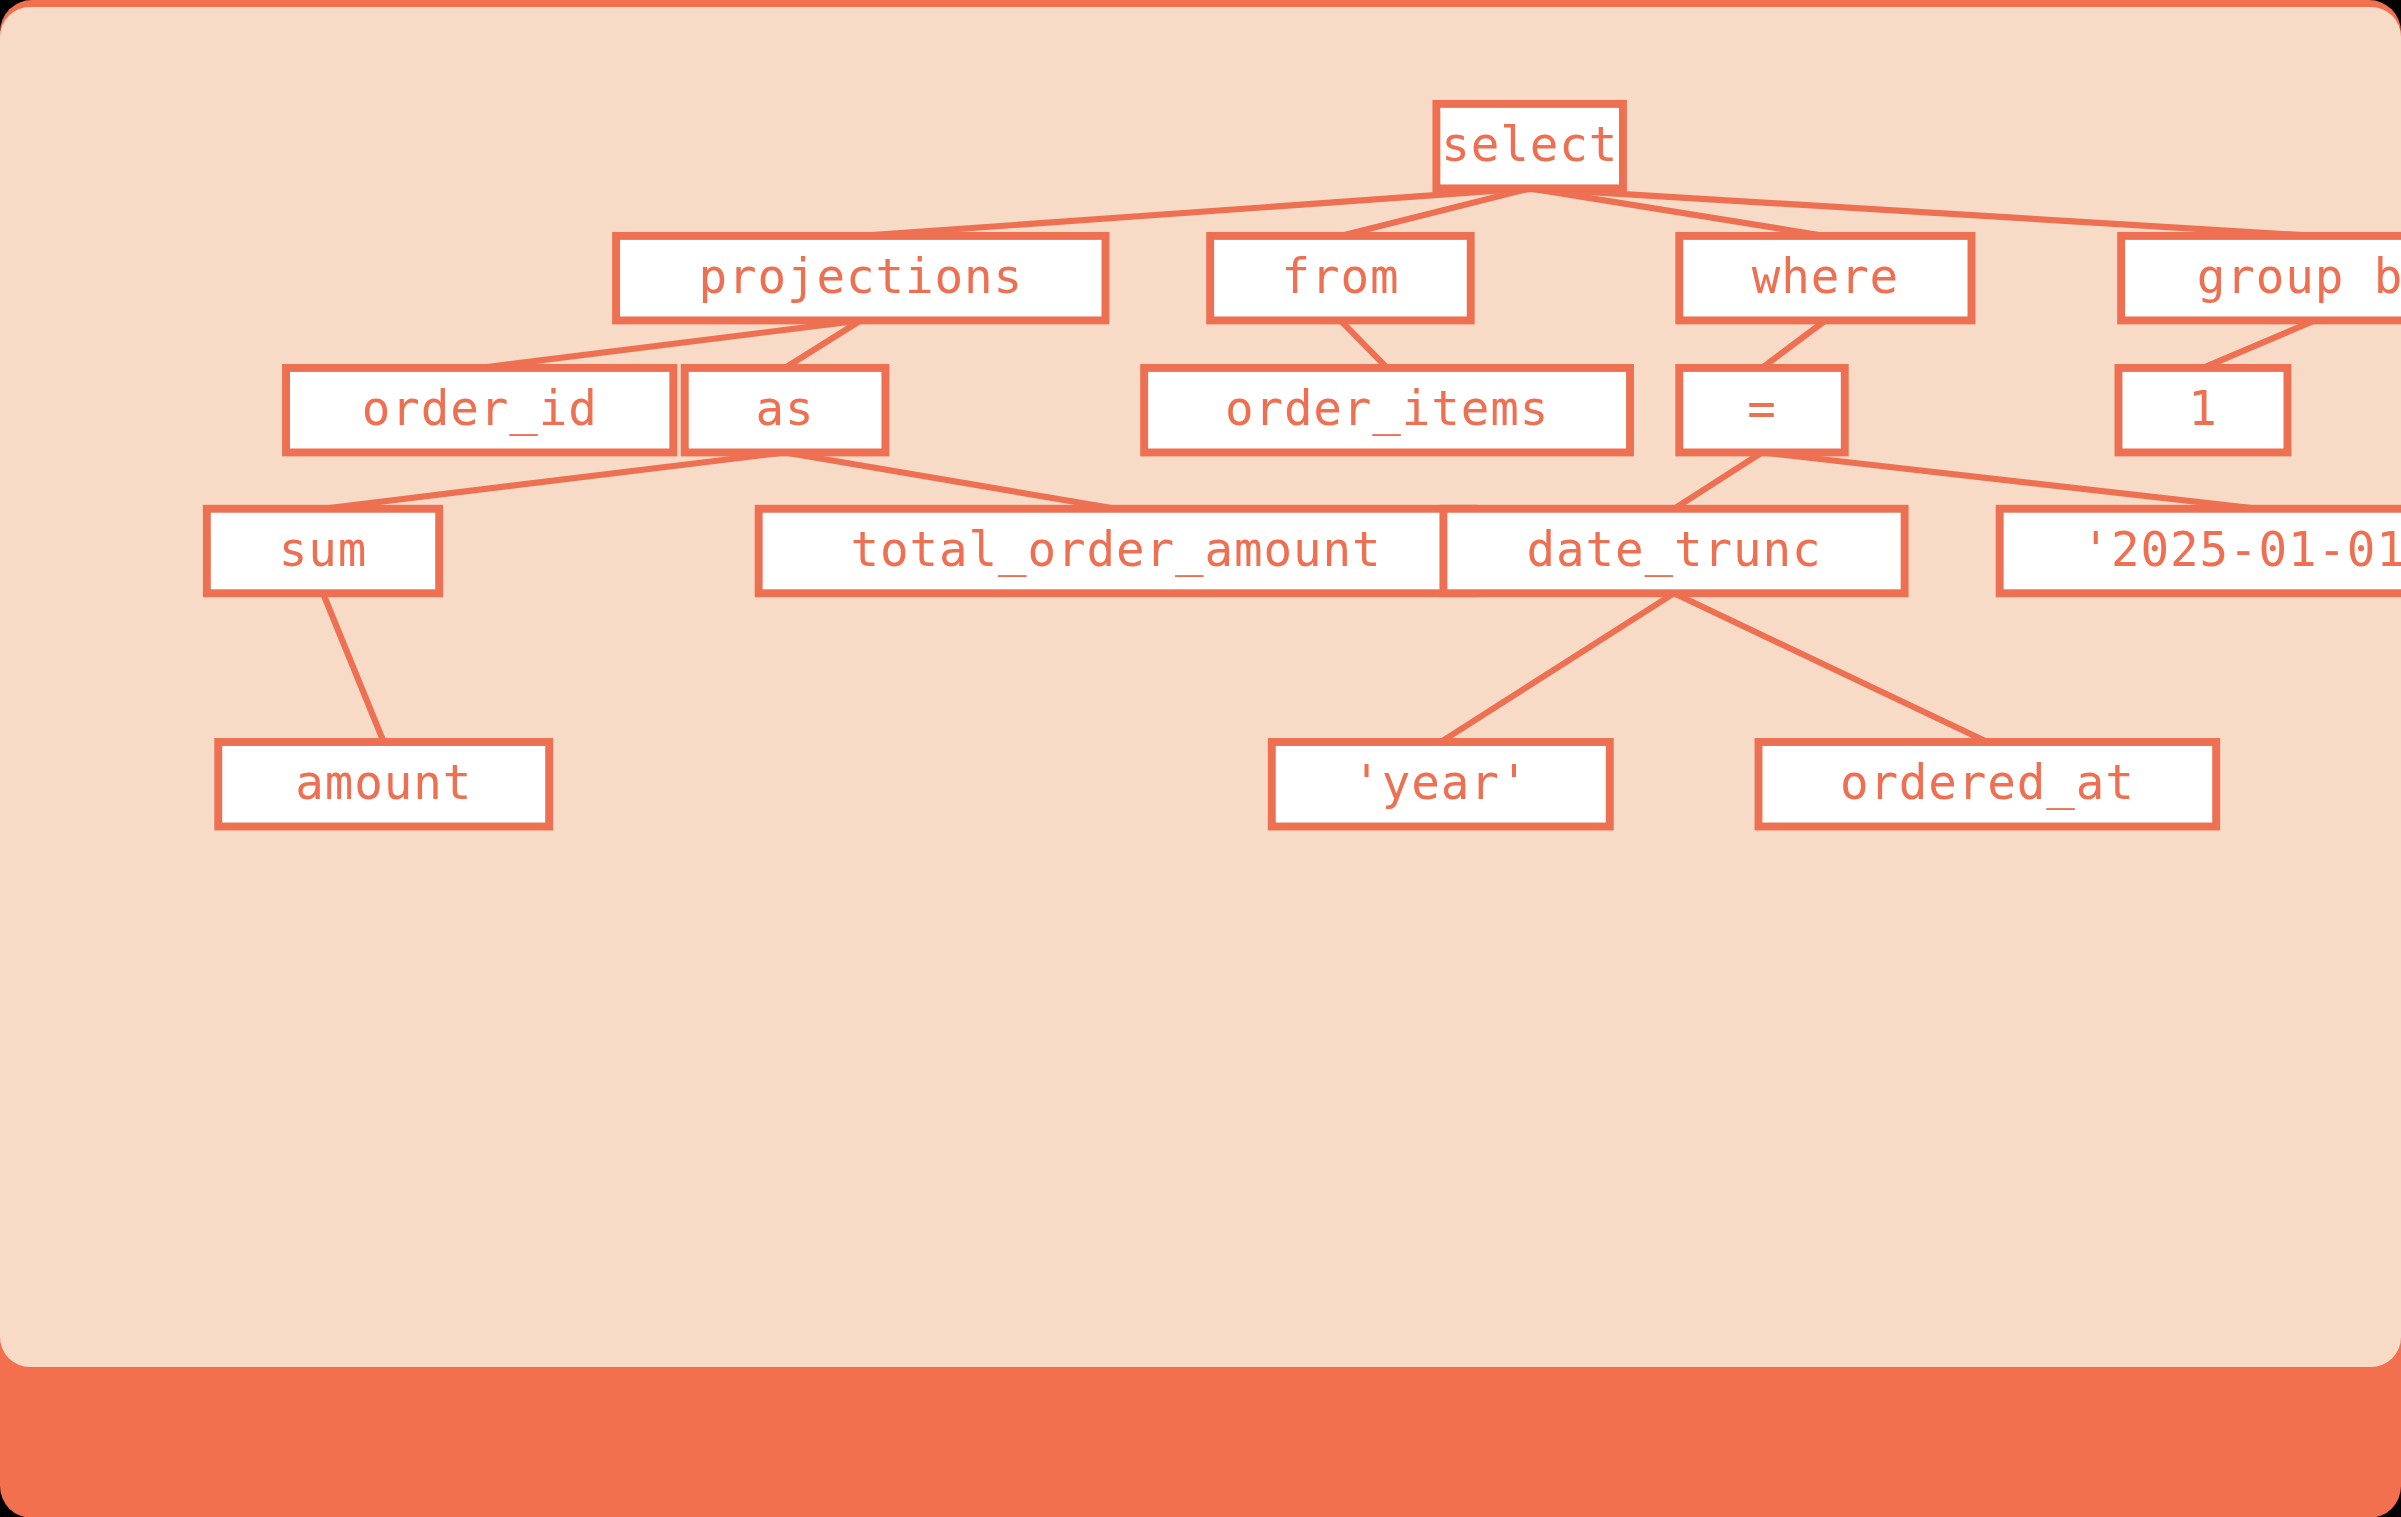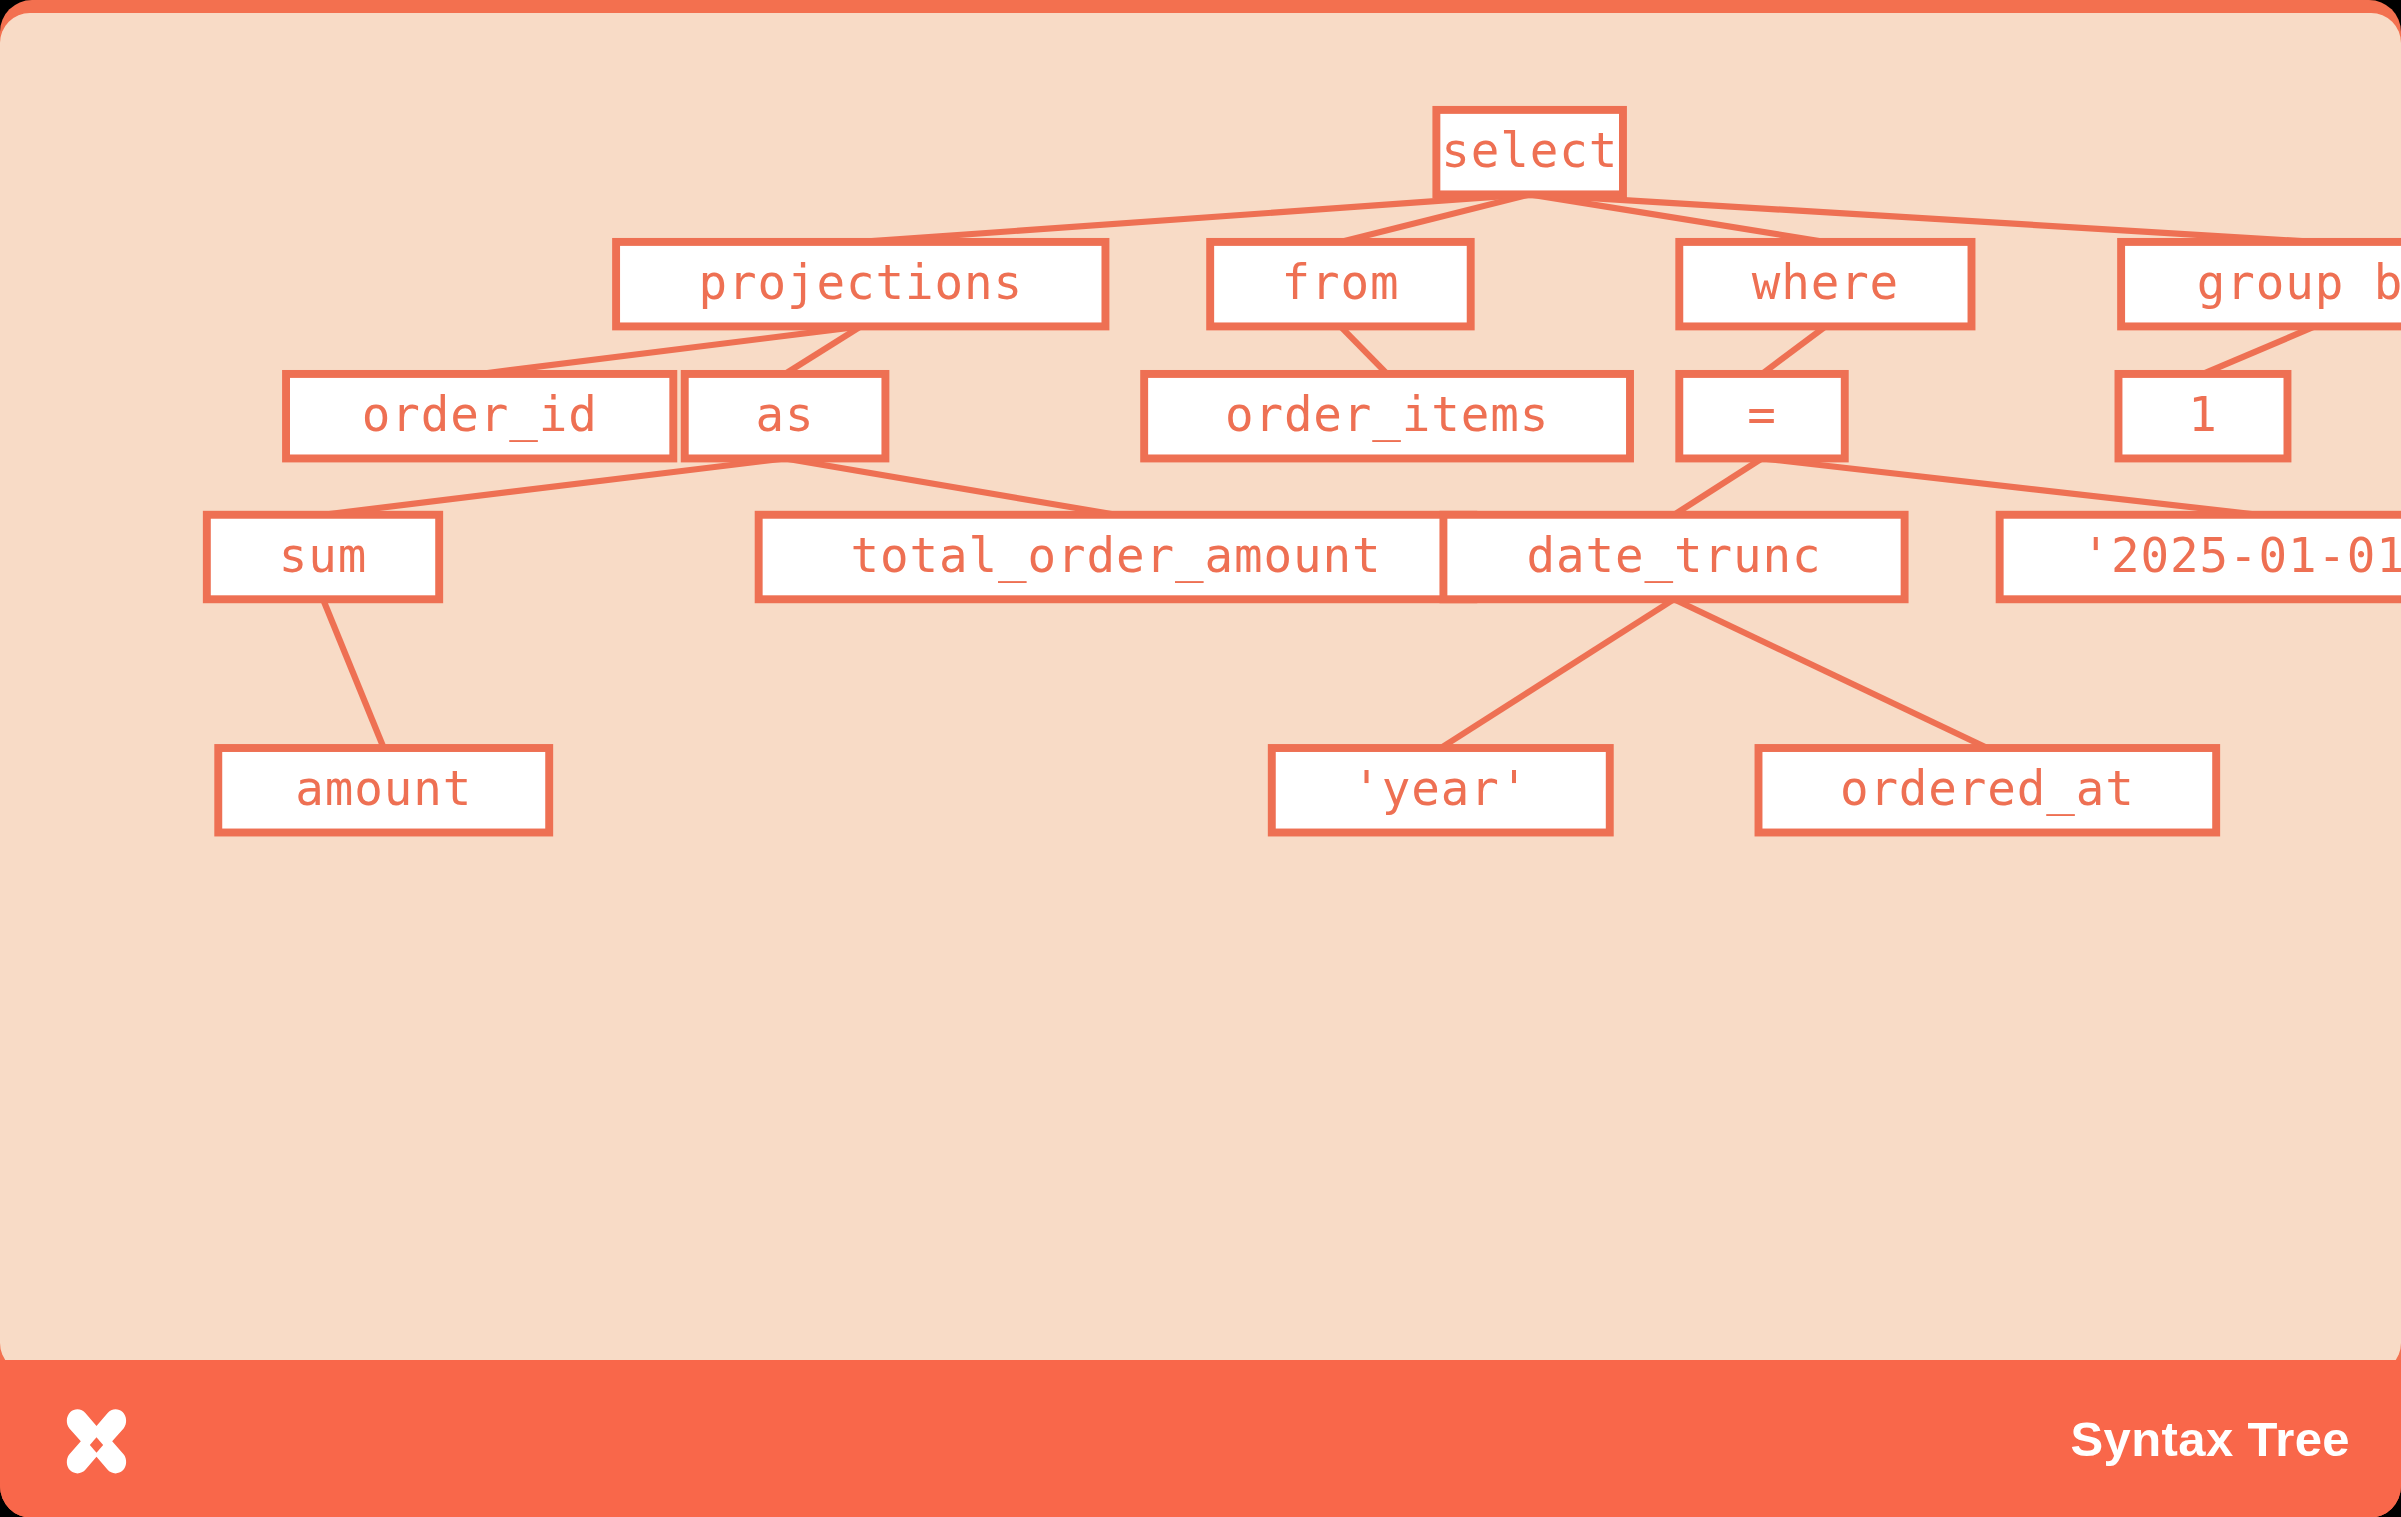--- a/index.html
+++ b/index.html
@@ -21,21 +21,21 @@
     height: 1518px;
     background: #F3704F;
     border-radius: 32px;
     overflow: hidden;
   }
 
   
   #canvas {
     position: absolute;
     left: 0;
-    top: 13px;
+    top: 7px;
     width: 2401px;
     height: 1360px;
     background: #F8DBC6;
     border-radius: 30px;
     overflow: hidden;
     text-align: right;
   }
 
   #tree-svg {
     position: absolute;
@@ -173,25 +173,15 @@
             <text class="node-label" x="1637" y="885">'year'</text>
           </g>
           <g>
             <rect x="1998" y="835" width="520" height="96" fill="#FFFFFF" stroke="#EE7053" stroke-width="9"></rect>
             <text class="node-label" x="2258" y="885">ordered_at</text>
           </g>
         </g>
     </svg>
   </div>
 
-  <div id="footer">
-    <svg id="brand-logo" viewBox="0 0 100 100">
-      <path d="M22.5 8.5 C27 4.5 34.5 5 38.5 9.5 L50 22 L61.5 9.5 C65.5 5 73 4.5 77.5 8.5
-               C82 12.5 82.5 20 78.5 24.5 L66.5 37 L78.5 49.5 C82.5 54 82 61.5 77.5 65.5
-               C73 69.5 65.5 69 61.5 64.5 L50 52 L38.5 64.5 C34.5 69 27 69.5 22.5 65.5
-               C18 61.5 17.5 54 21.5 49.5 L33.5 37 L21.5 24.5 C17.5 20 18 12.5 22.5 8.5 Z" fill="#FFFFFF" transform="translate(0,12) scale(1,1.08)"></path>
-      <path d="M50 33 L57 40.5 L50 48 L43 40.5 Z" fill="#F9674A" transform="translate(0,12) scale(1,1.08)"></path>
-    </svg>
-    <div id="footer-title">Syntax Tree</div>
-  </div>
 
 </div>
 
 
 </body></html>

